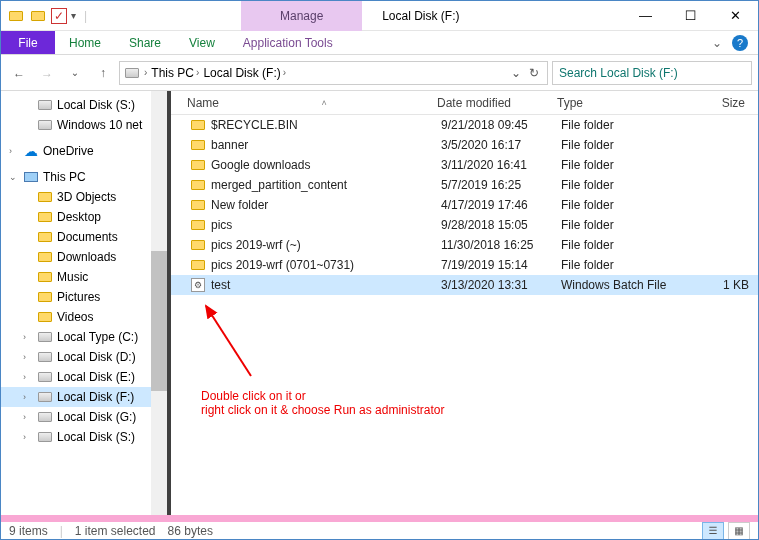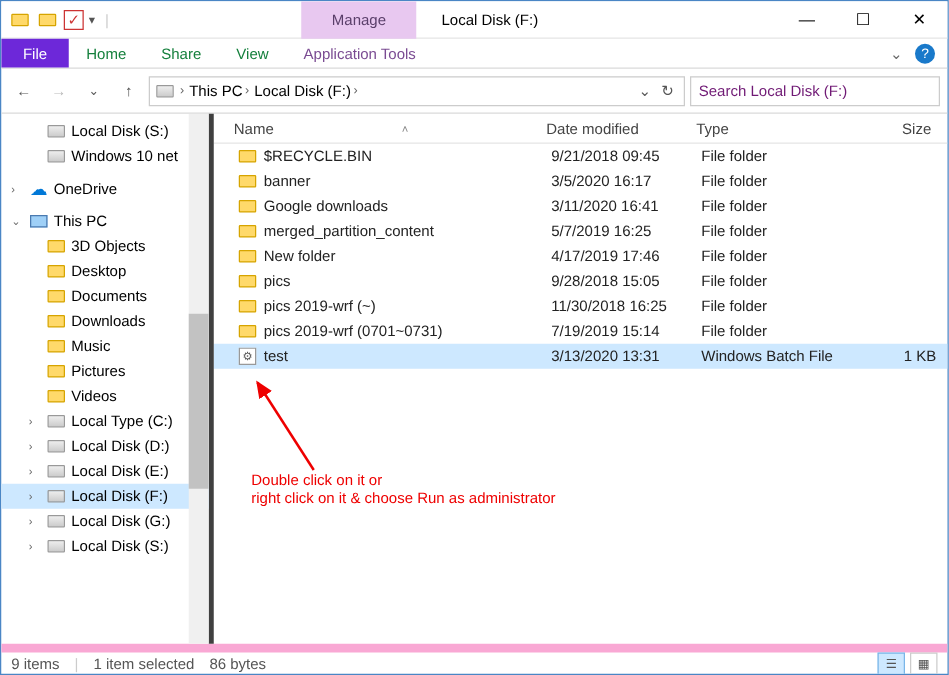--- a/index.html
+++ b/index.html
@@ -1,38 +1,38 @@
 <!DOCTYPE html>
 <html><head>
 <meta charset="utf-8">
 <style>
 * { box-sizing: border-box; margin: 0; padding: 0; font-family: "Segoe UI", Tahoma, sans-serif; font-size: 12px; }
 body { width: 759px; height: 540px; background: #fff; overflow: hidden; border: 1px solid #4a86c5; position: relative; }
 .titlebar { height: 30px; display: flex; align-items: center; background: #fff; border-bottom: 1px solid #e5e5e5; }
 .titlebar .left { display: flex; align-items: center; gap: 4px; padding-left: 6px; }
 .titlebar .qat-icon { width: 18px; height: 18px; display: flex; align-items: center; justify-content: center; }
 .titlebar .qat-chevron { font-size: 10px; color: #555; }
-.titlebar .tab-context { height: 30px; width: 92px; margin-left: 150px; background: #e8c8f0; color: #5a3f6a; display: flex; align-items: center; justify-content: center; font-size: 12px; }
+.titlebar .tab-context { height: 30px; width: 121px; margin-left: 150px; background: #e8c8f0; color: #5a3f6a; display: flex; align-items: center; justify-content: center; font-size: 12px; }
 .titlebar .title { flex: 1; padding-left: 20px; color: #000; }
 .titlebar .winctrls { display: flex; }
 .titlebar .winctrls div { width: 45px; height: 30px; display: flex; align-items: center; justify-content: center; font-size: 13px; }
 .ribbon-tabs { height: 24px; display: flex; align-items: stretch; border-bottom: 1px solid #dadada; }
 .ribbon-tabs .file-tab { background: #6d28d9; color: #fff; width: 54px; display: flex; align-items: center; justify-content: center; }
 .ribbon-tabs .tab { padding: 0 14px; display: flex; align-items: center; color: #15803d; }
 .ribbon-tabs .tab.context { color: #7a4b92; }
 .ribbon-tabs .right { margin-left: auto; display: flex; align-items: center; gap: 10px; padding-right: 10px; }
 .ribbon-tabs .help { width: 16px; height: 16px; border-radius: 50%; background: #1979ca; color: #fff; display: flex; align-items: center; justify-content: center; font-size: 11px; }
 .navbar { height: 36px; display: flex; align-items: center; gap: 4px; padding: 0 6px; border-bottom: 1px solid #dadada; }
 .navbar .navbtn { width: 24px; height: 24px; display: flex; align-items: center; justify-content: center; color: #555; }
 .navbar .navbtn.disabled { color: #bbb; }
 .navbar .address { flex: 1; height: 24px; border: 1px solid #ccc; display: flex; align-items: center; padding: 0 4px; gap: 4px; }
 .navbar .crumb { display: flex; align-items: center; gap: 2px; }
 .navbar .crumb .sep { color: #666; font-size: 10px; }
 .navbar .address-right { margin-left: auto; display: flex; gap: 8px; color: #555; font-size: 10px; padding-right: 4px; }
-.navbar .search { width: 200px; height: 24px; border: 1px solid #ccc; display: flex; align-items: center; padding: 0 6px; color: #701a75; }
+.navbar .search { width: 200px; height: 24px; border: 1px solid #ccc; display: flex; align-items: center; padding: 0 6px; color: #0f766e; }
 .content { display: flex; height: calc(100% - 30px - 24px - 36px - 24px); }
 .sidebar { width: 170px; border-right: 4px solid #404040; overflow: hidden; padding-top: 4px; position: relative; }
 .sidebar .tree-item { height: 20px; display: flex; align-items: center; gap: 4px; padding-left: 22px; white-space: nowrap; }
 .sidebar .tree-item.root { padding-left: 8px; margin-top: 6px; }
 .sidebar .tree-item .chev { width: 10px; font-size: 9px; color: #666; }
 .sidebar .tree-item.selected { background: #cde8ff; }
 .sidebar .scroll-placeholder { position: absolute; right: 0; top: 0; bottom: 0; width: 16px; background: #f0f0f0; }
 .sidebar .scroll-thumb { position: absolute; right: 0; top: 160px; width: 16px; height: 140px; background: #c2c2c2; }
 .icon-small { width: 16px; height: 16px; display: inline-flex; align-items: center; justify-content: center; font-size: 12px; }
 .fi-drive { background: linear-gradient(#eee,#ccc); border: 1px solid #999; width: 14px; height: 10px; border-radius: 1px; }
@@ -360,16 +360,16 @@
 </div>
 
 <svg class="arrow" style="left:195px;top:295px" width="80" height="90">
   <defs>
       <marker id="ah" markerWidth="8" markerHeight="8" refX="6" refY="3" orient="auto">
         <path d="M0,0 L7,3 L0,6 Z" fill="#e00"></path>
       </marker>
     </defs>
   <line x1="55" y1="80" x2="10" y2="10" stroke="#e00" stroke-width="2" marker-end="url(#ah)"></line>
 </svg>
-<div class="annotation" style="left:200px;top:376px">
+<div class="annotation" style="left:200px;top:388px">
   <div>Double click on it or</div>
   <div>right click on it &amp; choose Run as administrator</div>
 </div>
 
 </body></html>

